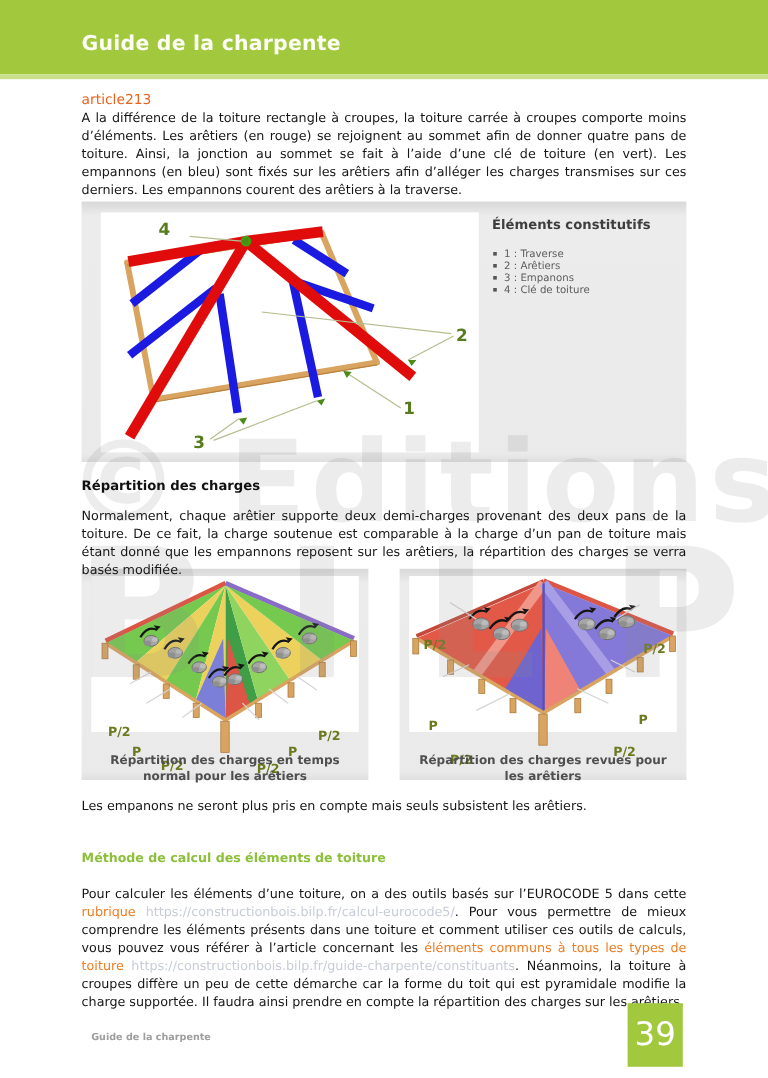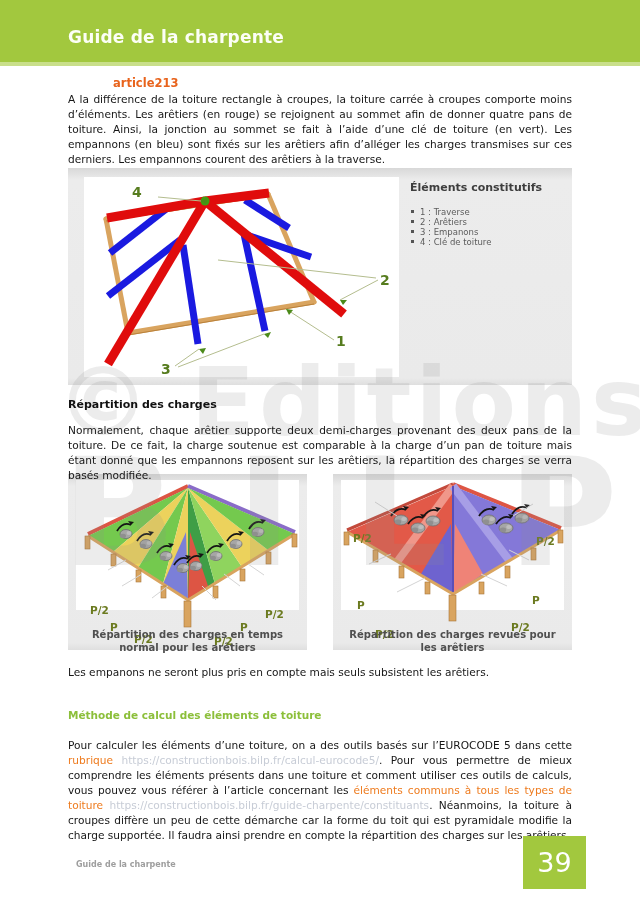--- a/index.html
+++ b/index.html
@@ -13,21 +13,21 @@
 
   
   .watermark{position:absolute;inset:0;z-index:5;pointer-events:none;color:rgba(145,145,145,.17);font-weight:700;padding-left:32px;}
   .wm1{position:absolute;left:56px;top:348px;font-size:94px;letter-spacing:4px;white-space:nowrap;}
   .wm2{position:absolute;left:62px;top:426px;font-size:150px;letter-spacing:60px;white-space:nowrap;}
 
   .z{position:relative;z-index:10;}
 
   
   .title-row{position:absolute;left:68px;top:76px;width:504px;display:flex;align-items:baseline;z-index:10;}
-  .article-tag{font-size:11.5px;font-weight:700;color:#e8631c;margin-right:9px;margin-left:45px;}
+  .article-tag{font-size:11.5px;font-weight:400;color:#e8631c;margin-right:9px;}
   .title-text{font-size:19px;font-weight:700;color:#8cc33c;letter-spacing:.3px;}
   .body{position:absolute;left:68px;width:504px;margin:0;font-size:10.6px;line-height:15px;
         text-align:justify;color:#161616;}
   .p-intro{top:92px;}
   .h-black{position:absolute;left:68px;top:398px;margin:0;font-size:11px;font-weight:700;color:#111;}
   .p-charges{top:423px;}
   .p-note{top:665px;text-align:left;}
   .h-green{position:absolute;left:68px;top:709px;margin:0;font-size:10.5px;font-weight:700;color:#8cbf3a;}
   .p-calc{top:738px;}
   .olink{color:#ee7b1e;text-decoration:none;cursor:pointer;}
@@ -49,21 +49,21 @@
 
   
   .legend{position:absolute;left:342px;top:13px;width:154px;z-index:3;}
   .legend-title{font-size:11px;font-weight:700;color:#3e3e3e;margin-bottom:13px;}
   .legend ul{list-style:none;margin:0;padding:0;}
   .legend li{position:relative;padding-left:10px;font-size:8.5px;color:#5c5c5c;line-height:10px;}
   .legend li::before{content:"";position:absolute;left:1px;top:3px;width:3px;height:3px;background:#555;}
 
   
   .footer-text{position:absolute;left:76px;top:860px;font-size:8px;font-weight:600;color:#9e9e9e;z-index:10;}
-  .pagenum{position:absolute;left:523px;top:836px;width:63px;height:53px;background:#a2c83e;color:#ffffff;
+  .pagenum{position:absolute;left:523px;top:836px;width:46px;height:53px;background:#a2c83e;color:#ffffff;
            display:flex;align-items:center;justify-content:center;font-size:27px;z-index:10;}
 </style>
 </head>
 <body>
 
 <div class="page">
 
   <header class="band">
     <div class="band-title">Guide de la charpente</div>
   </header>

